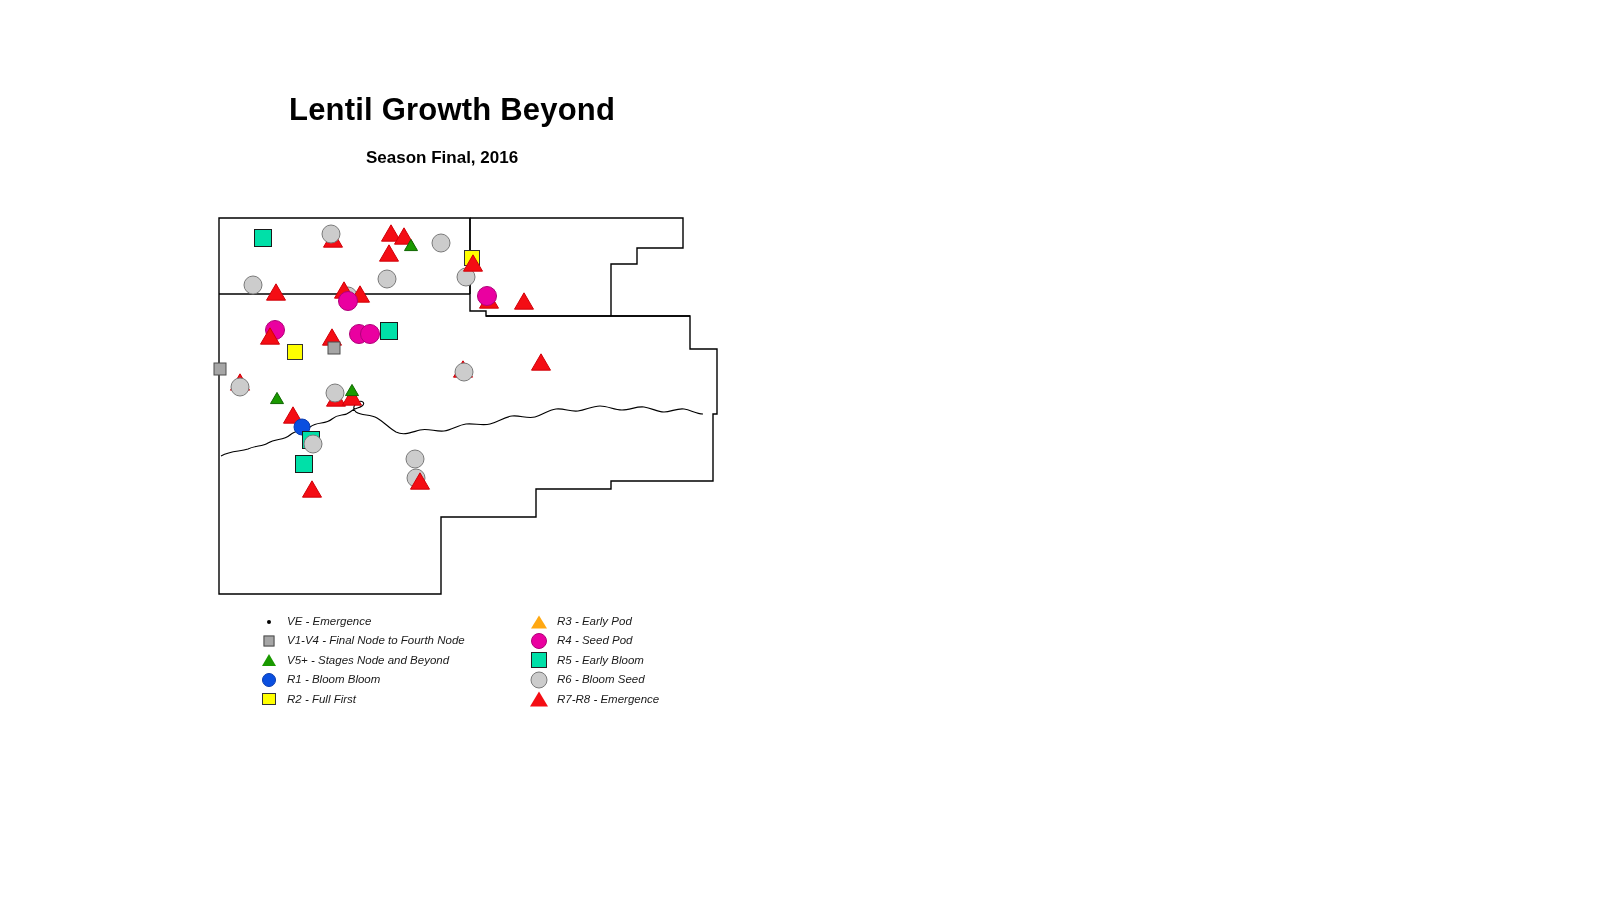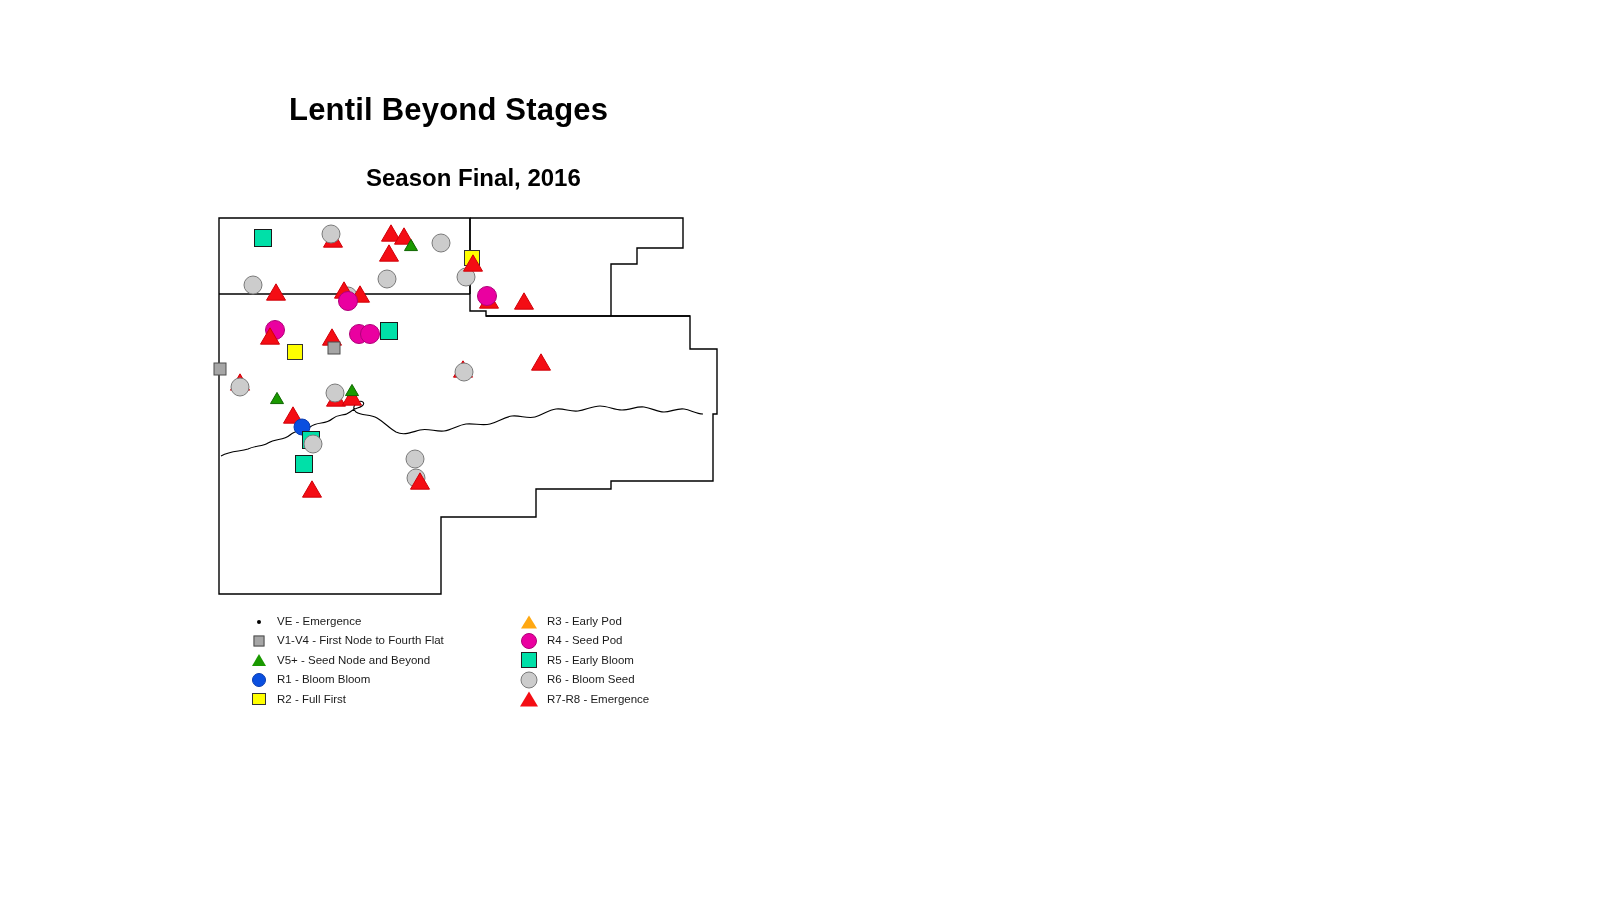--- a/index.html
+++ b/index.html
@@ -26,39 +26,40 @@
     top: 92px;
     font-size: 31px;
     font-weight: bold;
     color: #000000;
     letter-spacing: 0.2px;
     white-space: nowrap;
   }
   .subtitle {
     position: absolute;
     left: 366px;
-    top: 164px;
-    font-size: 24px;
+    top: 148px;
+    font-size: 17px;
     font-weight: bold;
     color: #000000;
     white-space: nowrap;
   }
   #map-svg {
     position: absolute;
     left: 0;
     top: 0;
     width: 1612px;
     height: 900px;
   }
   .legend {
     position: absolute;
-    left: 248px;
+    left: 258px;
     top: 612px;
     width: 420px;
     height: 108px;
+    font-style: italic;
   }
   .legend-col {
     position: absolute;
     top: 0;
   }
   .legend-col.left { left: 0; }
   .legend-col.right { left: 270px; text-align: center; }
   .legend-row {
     position: relative;
     height: 19.4px;
@@ -139,21 +140,21 @@
     border-left: 9px solid transparent;
     border-right: 9px solid transparent;
     border-bottom: 15px solid #f40d14;
   }
 </style>
 </head>
 <body>
 
 <div id="page">
 
-  <div class="title">Lentil Beyond Stages</div>
+  <div class="title">Lentil Growth Beyond</div>
   <div class="subtitle">Season Final, 2016</div>
 
   <svg id="map-svg" viewBox="0 0 1612 900" xmlns="http://www.w3.org/2000/svg">
     <g id="map-outlines">
         <path d="M 219 218 L 470 218 L 470 311 L 486 311 L 486 316 L 690 316 L 690 349 L 717 349 L 717 414 L 713 414 L 713 481 L 611 481 L 611 489 L 536 489 L 536 517 L 441 517 L 441 594 L 219 594 Z" fill="#ffffff" stroke="#000000" stroke-width="1.4"></path>
         <path d="M 219 294 L 470 294" fill="none" stroke="#000000" stroke-width="1.4"></path>
         <path d="M 470 218 L 470 294" fill="none" stroke="#000000" stroke-width="1.4"></path>
         <path d="M 470 218 L 683 218 L 683 248 L 637 248 L 637 264 L 611 264 L 611 316" fill="none" stroke="#000000" stroke-width="1.4"></path>
         <path d="M 486 316 L 690 316" fill="none" stroke="#000000" stroke-width="1.4"></path>
       </g>
@@ -218,27 +219,27 @@
         <div class="legend-row">
           <span class="legend-swatch">
             <span class="sw sw-dot"></span>
           </span>
           <span class="legend-label">VE - Emergence</span>
         </div>
         <div class="legend-row">
           <span class="legend-swatch">
             <span class="sw sw-square-gray"></span>
           </span>
-          <span class="legend-label">V1-V4 - First Node to Fourth Flat</span>
+          <span class="legend-label">V1-V4 - Final Node to Fourth Node</span>
         </div>
         <div class="legend-row">
           <span class="legend-swatch">
             <span class="sw sw-tri-green"></span>
           </span>
-          <span class="legend-label">V5+ - Seed Node and Beyond</span>
+          <span class="legend-label">V5+ - Stages Node and Beyond</span>
         </div>
         <div class="legend-row">
           <span class="legend-swatch">
             <span class="sw sw-circle-blue"></span>
           </span>
           <span class="legend-label">R1 - Bloom Bloom</span>
         </div>
         <div class="legend-row">
           <span class="legend-swatch">
             <span class="sw sw-square-yellow"></span>

